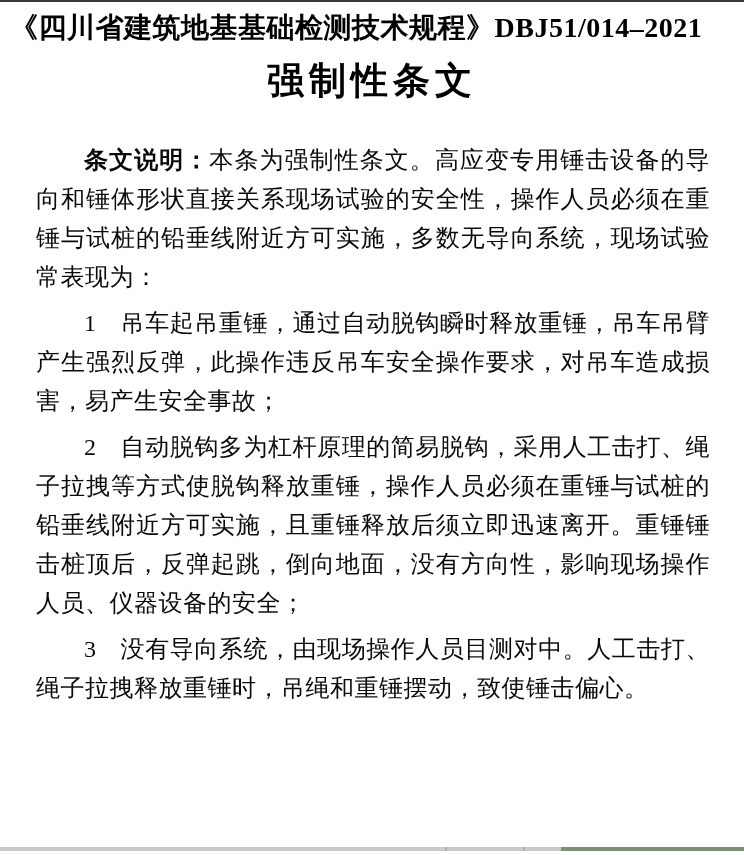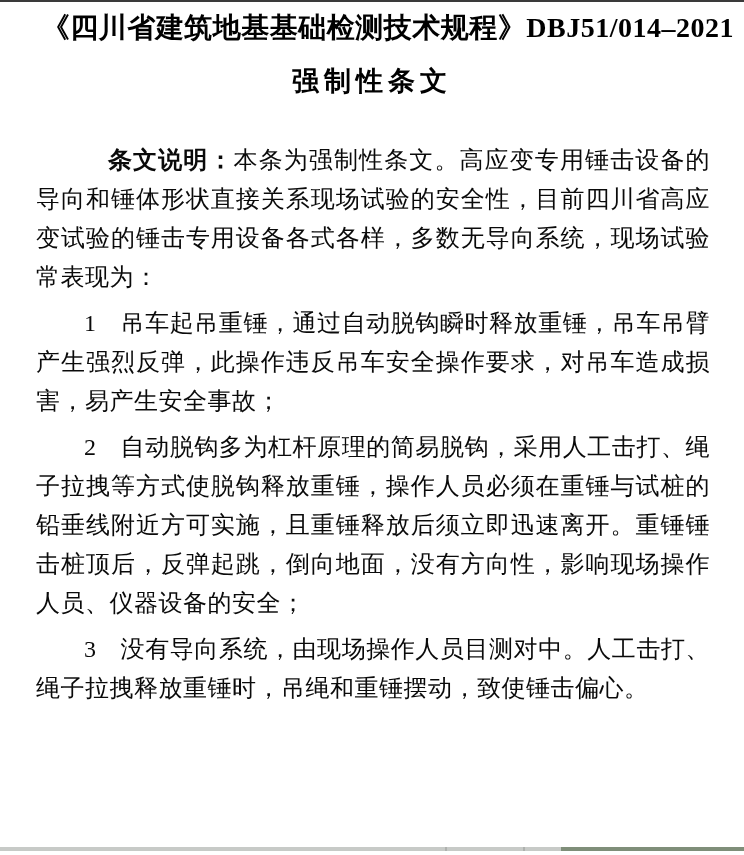--- a/index.html
+++ b/index.html
@@ -18,32 +18,32 @@
   }
   .top-border {
     position: absolute;
     top: 0; left: 0;
     width: 100%;
     height: 2px;
     background: #3a3a3a;
   }
   .doc-title {
     margin: 10px 10px 0 10px;
-    text-align: right;
+    text-align: left;
     font-weight: bold;
     font-size: 28px;
     line-height: 36px;
     letter-spacing: 0.5px;
     color: #000000;
   }
   .doc-subtitle {
     margin: 18px 10px 0 10px;
     text-align: center;
     font-weight: bold;
-    font-size: 27px;
+    font-size: 37px;
     line-height: 34px;
     letter-spacing: 5px;
     color: #000000;
   }
   .content {
     margin: 42px 34px 0 36px;
     font-size: 24px;
     line-height: 39px;
     text-align: justify;
     letter-spacing: 0.5px;
@@ -58,21 +58,20 @@
   .clause {
     font-weight: bold;
     text-indent: 0 !important;
   }
   .clause .clause-num {
     margin-right: 0.5em;
   }
   .commentary-label {
     font-weight: bold;
     font-family: "Liberation Sans", "DejaVu Sans", sans-serif;
-    margin-left: 24px;
   }
   .item-num {
     margin-right: 1em;
   }
   .bottom-bar {
     position: absolute;
     left: 0;
     top: 847px;
     width: 744px;
     height: 4px;
@@ -110,21 +109,21 @@
 
   <h1 class="doc-title">《四川省建筑地基基础检测技术规程》DBJ51/014–2021</h1>
 
   <h2 class="doc-subtitle">强制性条文</h2>
 
   <div class="content">
 
 
 
     <p class="spaced">
-      <span class="commentary-label">条文说明：</span><span>本条为强制性条文。高应变专用锤击设备的导向和锤体形状直接关系现场试验的安全性，目前四川省高应变试验的锤击专用设备各式各样，多数无导向系统，现场试验常表现为：</span>
+      <span class="commentary-label">条文说明：</span><span>本条为强制性条文。高应变专用锤击设备的导向和锤体形状直接关系现场试验的安全性，操作人员必须在重锤与试桩的铅垂线附近方可实施，多数无导向系统，现场试验常表现为：</span>
     </p>
 
     <p class="spaced">
       <span class="item-num">1</span><span>吊车起吊重锤，通过自动脱钩瞬时释放重锤，吊车吊臂产生强烈反弹，此操作违反吊车安全操作要求，对吊车造成损害，易产生安全事故；</span>
     </p>
 
     <p class="spaced">
       <span class="item-num">2</span><span>自动脱钩多为杠杆原理的简易脱钩，采用人工击打、绳子拉拽等方式使脱钩释放重锤，操作人员必须在重锤与试桩的铅垂线附近方可实施，且重锤释放后须立即迅速离开。重锤锤击桩顶后，反弹起跳，倒向地面，没有方向性，影响现场操作人员、仪器设备的安全；</span>
     </p>
 

